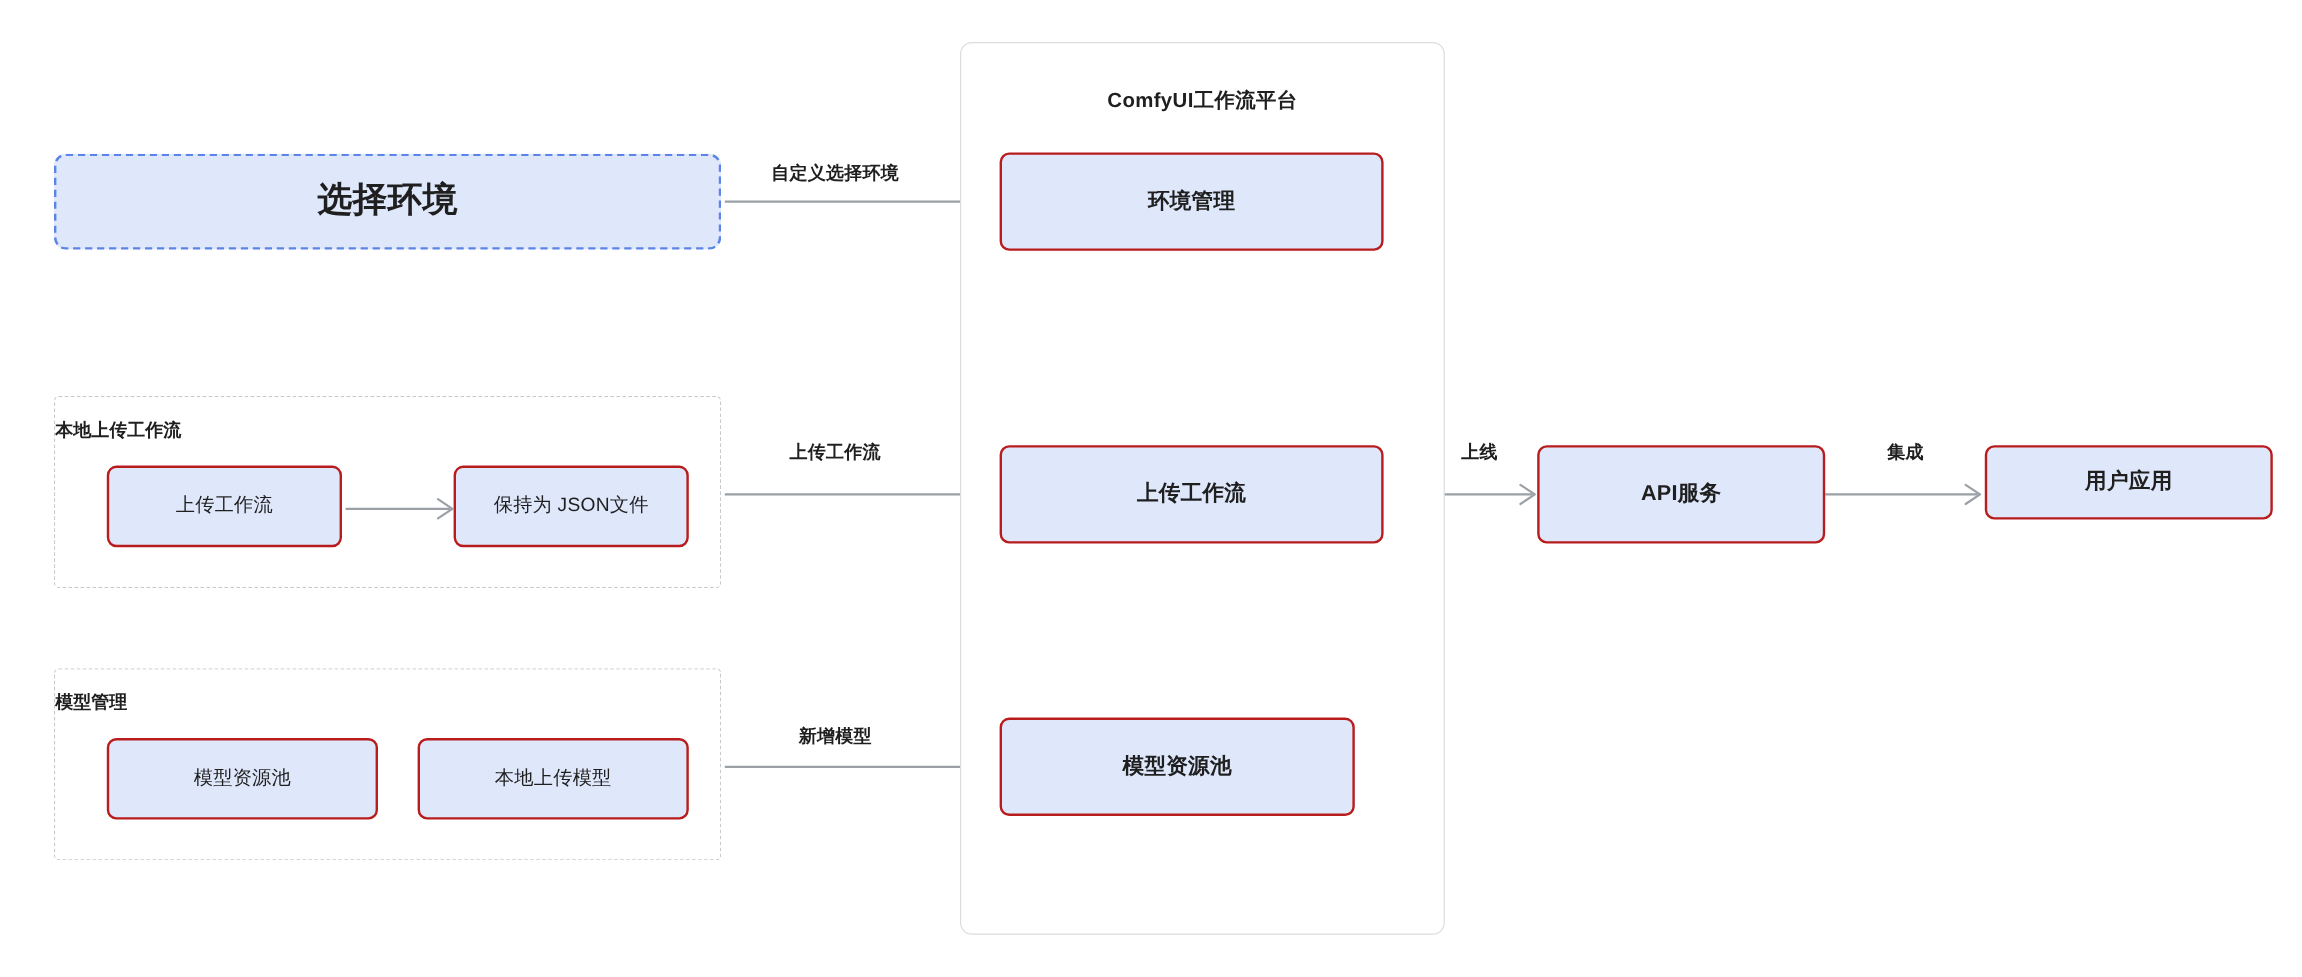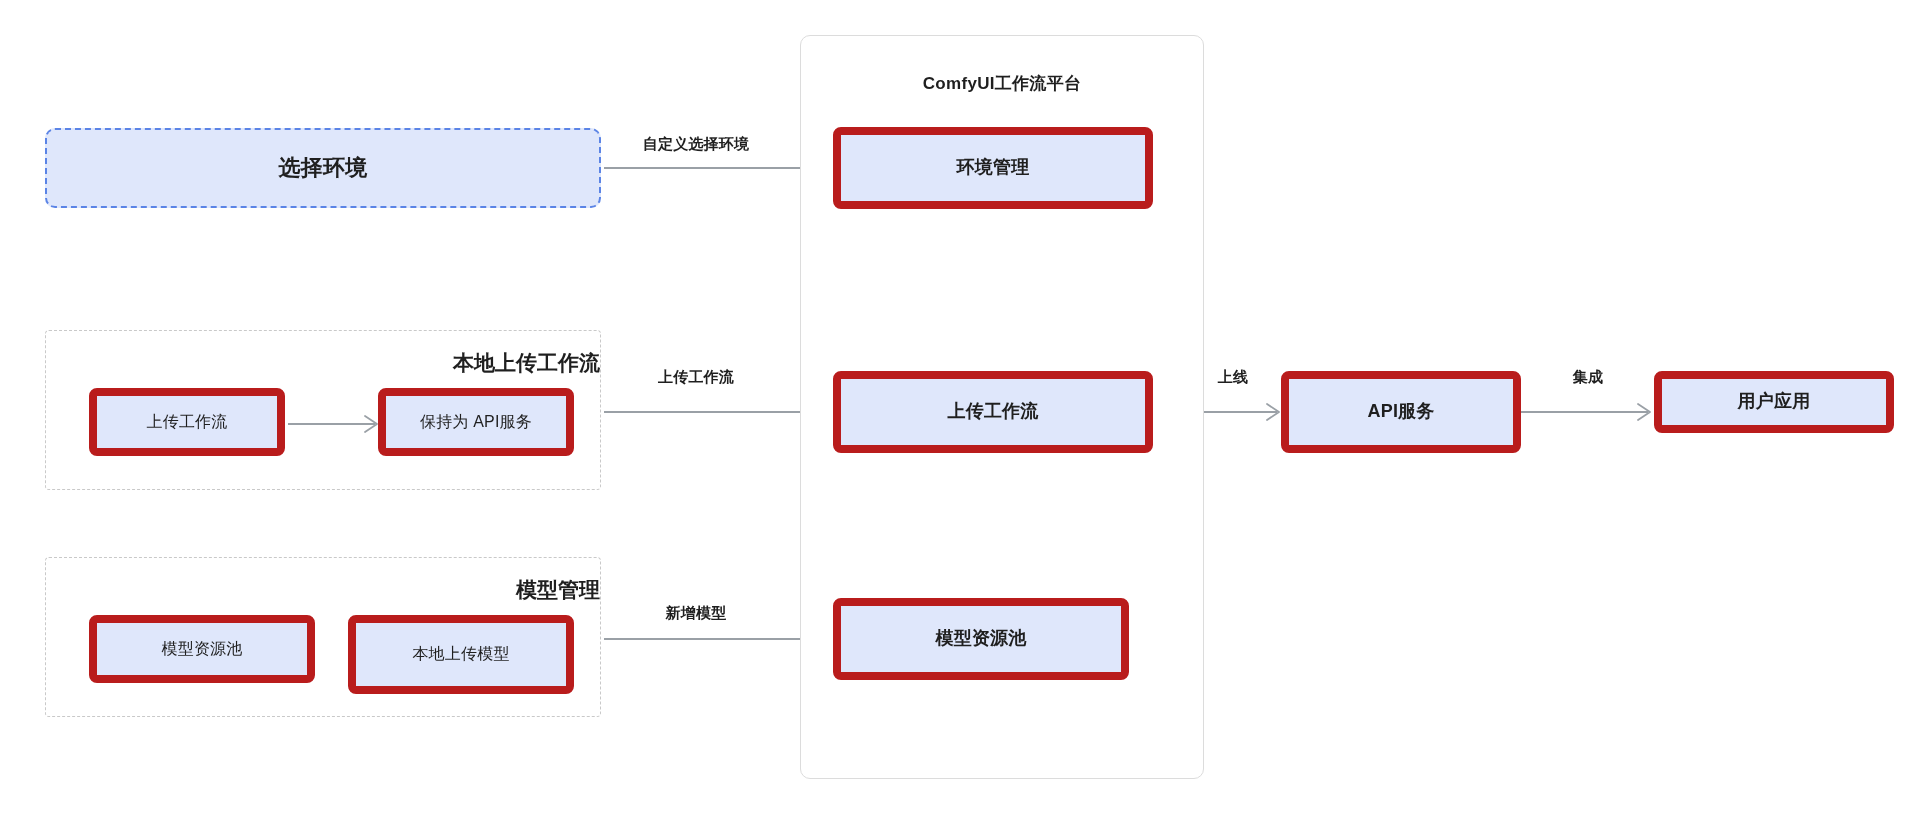--- a/index.html
+++ b/index.html
@@ -17,56 +17,56 @@
     height: 814px;
     background: #ffffff;
     overflow: hidden;
   }
 
   
   .node {
     position: absolute;
     box-sizing: border-box;
     background: #dfe7fb;
-    border: 8px solid #b91c1c;
+    border: 2px solid #b91c1c;
     border-radius: 8px;
     display: flex;
     align-items: center;
     justify-content: center;
     text-align: center;
     font-size: 17px;
     color: #1f1f1f;
     line-height: 1.3;
     letter-spacing: 0.2px;
   }
   .node.bold { font-weight: bold; font-size: 18px; }
   .node.sub  { font-weight: normal; font-size: 16px; }
 
   
   .node.dashed-blue {
     border: 2px dashed #5b84e6;
     border-radius: 10px;
     font-weight: bold;
-    font-size: 22px;
+    font-size: 29px;
     align-items: center;
   }
 
   
   .group {
     position: absolute;
     box-sizing: border-box;
     border: 1px dashed #c9c9c9;
     border-radius: 4px;
     background: transparent;
   }
   .group-title {
     position: absolute;
     width: 100%;
-    text-align: right;
-    font-size: 21px;
+    text-align: left;
+    font-size: 15px;
     font-weight: bold;
     color: #1f1f1f;
     top: 18px;
     left: 0;
   }
 
   
   .platform {
     position: absolute;
     box-sizing: border-box;
@@ -161,30 +161,30 @@
     <span>选择环境</span>
   </div>
 
   <div class="group" style="left:45px; top:330px; width:556px; height:160px;">
     <div class="group-title">本地上传工作流</div>
   </div>
   <div class="node sub" style="left:89px; top:388px; width:196px; height:68px;">
     <span>上传工作流</span>
   </div>
   <div class="node sub" style="left:378px; top:388px; width:196px; height:68px;">
-    <span>保持为 API服务</span>
+    <span>保持为 JSON文件</span>
   </div>
 
   <div class="group" style="left:45px; top:557px; width:556px; height:160px;">
     <div class="group-title">模型管理</div>
   </div>
   <div class="node sub" style="left:89px; top:615px; width:226px; height:68px;">
     <span>模型资源池</span>
   </div>
-  <div class="node sub" style="left:348px; top:615px; width:226px; height:79px;">
+  <div class="node sub" style="left:348px; top:615px; width:226px; height:68px;">
     <span>本地上传模型</span>
   </div>
 
   <div class="platform" style="left:800px; top:35px; width:404px; height:744px;">
     <div class="platform-title">ComfyUI工作流平台</div>
   </div>
 
   <div class="node bold" style="left:833px; top:127px; width:320px; height:82px;">
     <span>环境管理</span>
   </div>

